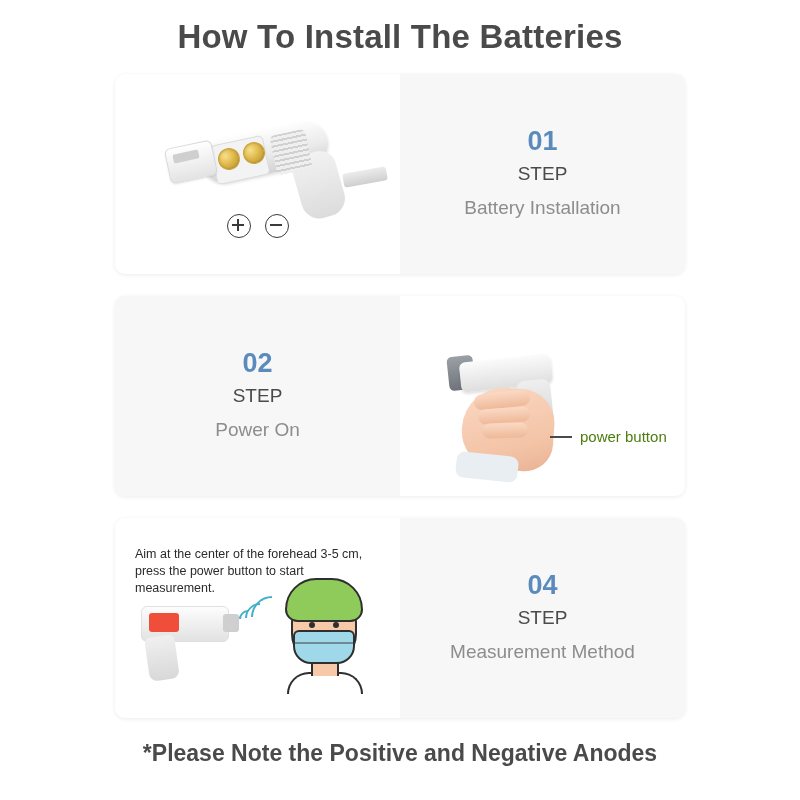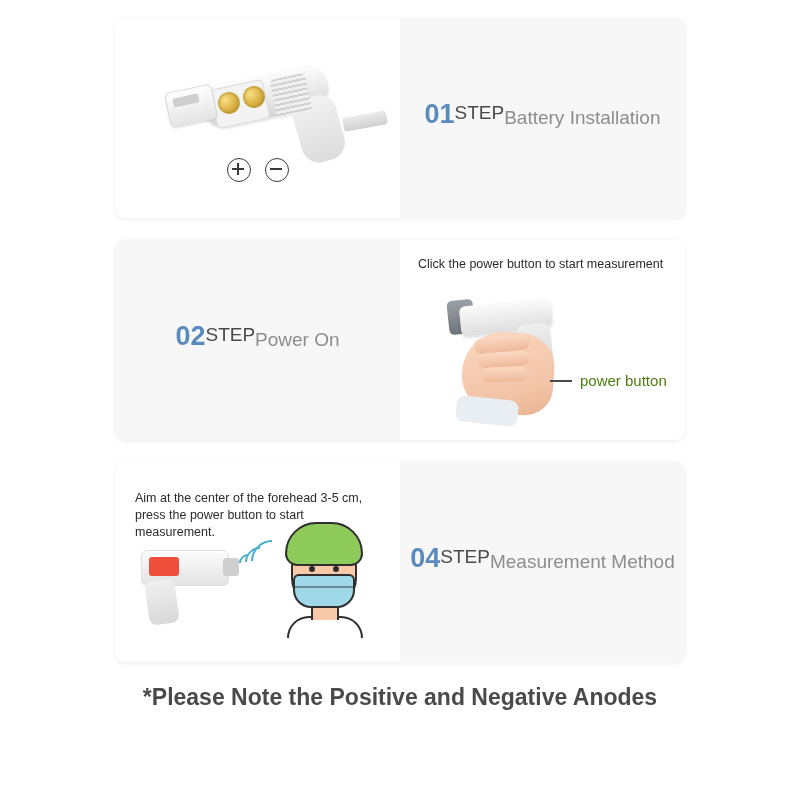--- a/index.html
+++ b/index.html
@@ -47,21 +47,21 @@
     height: 200px;
     background: #ffffff;
     position: relative;
     box-sizing: border-box;
   }
   .pane-step {
     width: 285px;
     height: 200px;
     background: #f7f7f7;
     display: flex;
-    flex-direction: row;
+    flex-direction: column;
     align-items: center;
     justify-content: center;
     box-sizing: border-box;
   }
   .step-num {
     font-size: 27px;
     font-weight: bold;
     color: #5b8bbd;
     line-height: 1.1;
     margin-bottom: 6px;
@@ -374,20 +374,21 @@
     font-weight: bold;
     color: #4a4a4a;
     margin-top: 9px;
   }
 </style>
 </head>
 <body>
 
 <div class="page">
 
+  <h1 class="main-title">How To Install The Batteries</h1>
 
   <div class="cards">
 
     <div class="card">
       <div class="pane-photo">
         <div class="art1">
           <div class="gun1-body"></div>
           <div class="gun1-grip"></div>
           <div class="gun1-vent"></div>
           <div class="gun1-bay"></div>
@@ -425,21 +426,20 @@
           <div class="gun2-head"></div>
           <div class="gun2-barrel"></div>
           <div class="gun2-grip"></div>
           <div class="hand2"></div>
           <div class="finger f1"></div>
           <div class="finger f2"></div>
           <div class="finger f3"></div>
           <div class="cuff2"></div>
           <div class="leader2"></div>
         </div>
-        <div class="caption">Click the power button to start measurement</div>
         <div class="label-right" style="left:180px; top:132px;">power button</div>
       </div>
     </div>
 
     <div class="card">
       <div class="pane-photo">
         <div class="art3">
           <div class="gun3-body"></div>
           <div class="gun3-screen"></div>
           <div class="gun3-grip"></div>

